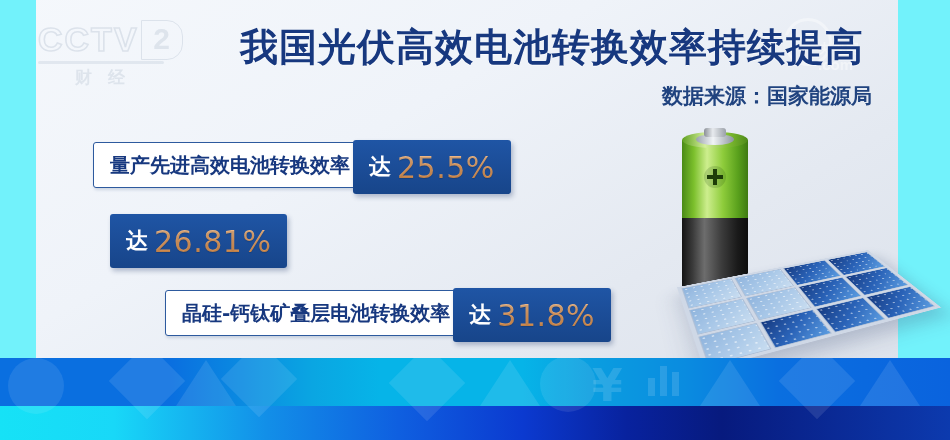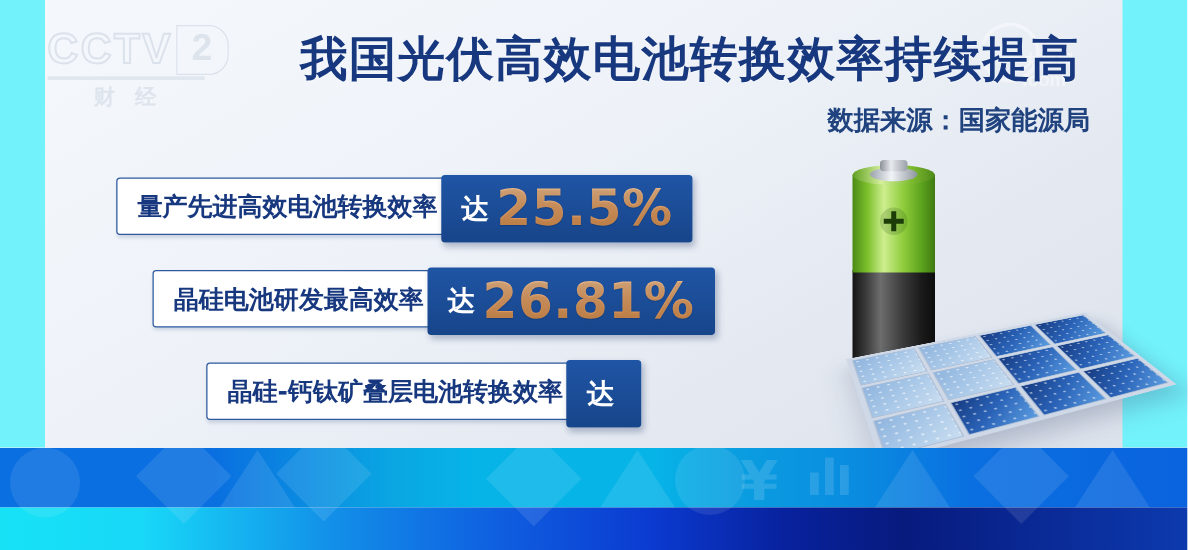--- a/index.html
+++ b/index.html
@@ -67,21 +67,21 @@
   }
   .row .value-box{
     background:linear-gradient(180deg,#1f55a5 0%,#1b4c96 55%,#17458a 100%);
     border-radius:3px;display:flex;align-items:center;justify-content:center;
     padding:0 16px;margin-left:-12px;height:54px;position:relative;z-index:2;
     box-shadow:2px 3px 5px rgba(25,50,100,.3);
   }
   .value-box .reach{font-size:22px;font-weight:bold;color:#fff;margin-right:6px;
     font-family:"DejaVu Sans","Liberation Sans",sans-serif;}
   .value-box .num{
-    font-size:40px;font-weight:bold;white-space:nowrap;letter-spacing:.5px;
+    font-size:30px;font-weight:normal;white-space:nowrap;letter-spacing:.5px;
     font-family:"DejaVu Sans","Liberation Sans",sans-serif;
     background:linear-gradient(180deg,#f4c79a 0%,#e8a469 45%,#d98c47 100%);
     -webkit-background-clip:text;background-clip:text;color:transparent;
     text-shadow:0 1px 1px rgba(0,0,0,.15);
   }
 
   #row1{left:78px;top:140px;padding-left:15px;}
   #row2{left:122px;top:214px;}
   #row3{left:165px;top:288px;justify-content:space-between;}
 
@@ -173,35 +173,33 @@
     <div class="label-box">
       <span>量产先进高效电池转换效率</span>
     </div>
     <div class="value-box">
       <span class="reach">达</span>
       <span class="num">25.5%</span>
     </div>
   </div>
 
   <div class="row" id="row2">
-    <div class="label-box">
-      <span>晶硅电池研发最高效率</span>
-    </div>
     <div class="value-box">
       <span class="reach">达</span>
       <span class="num">26.81%</span>
     </div>
   </div>
 
   <div class="row" id="row3">
     <div class="label-box">
       <span>晶硅-钙钛矿叠层电池转换效率</span>
     </div>
     <div class="value-box">
       <span class="reach">达</span>
+      <span class="num">31.8%</span>
     </div>
   </div>
 
   <div id="illustration">
     <div id="battery">
       <div class="black"></div>
       <div class="green"></div>
       <div class="top-rim"></div>
       <div class="top-rim-inner"></div>
       <div class="cap"></div>

